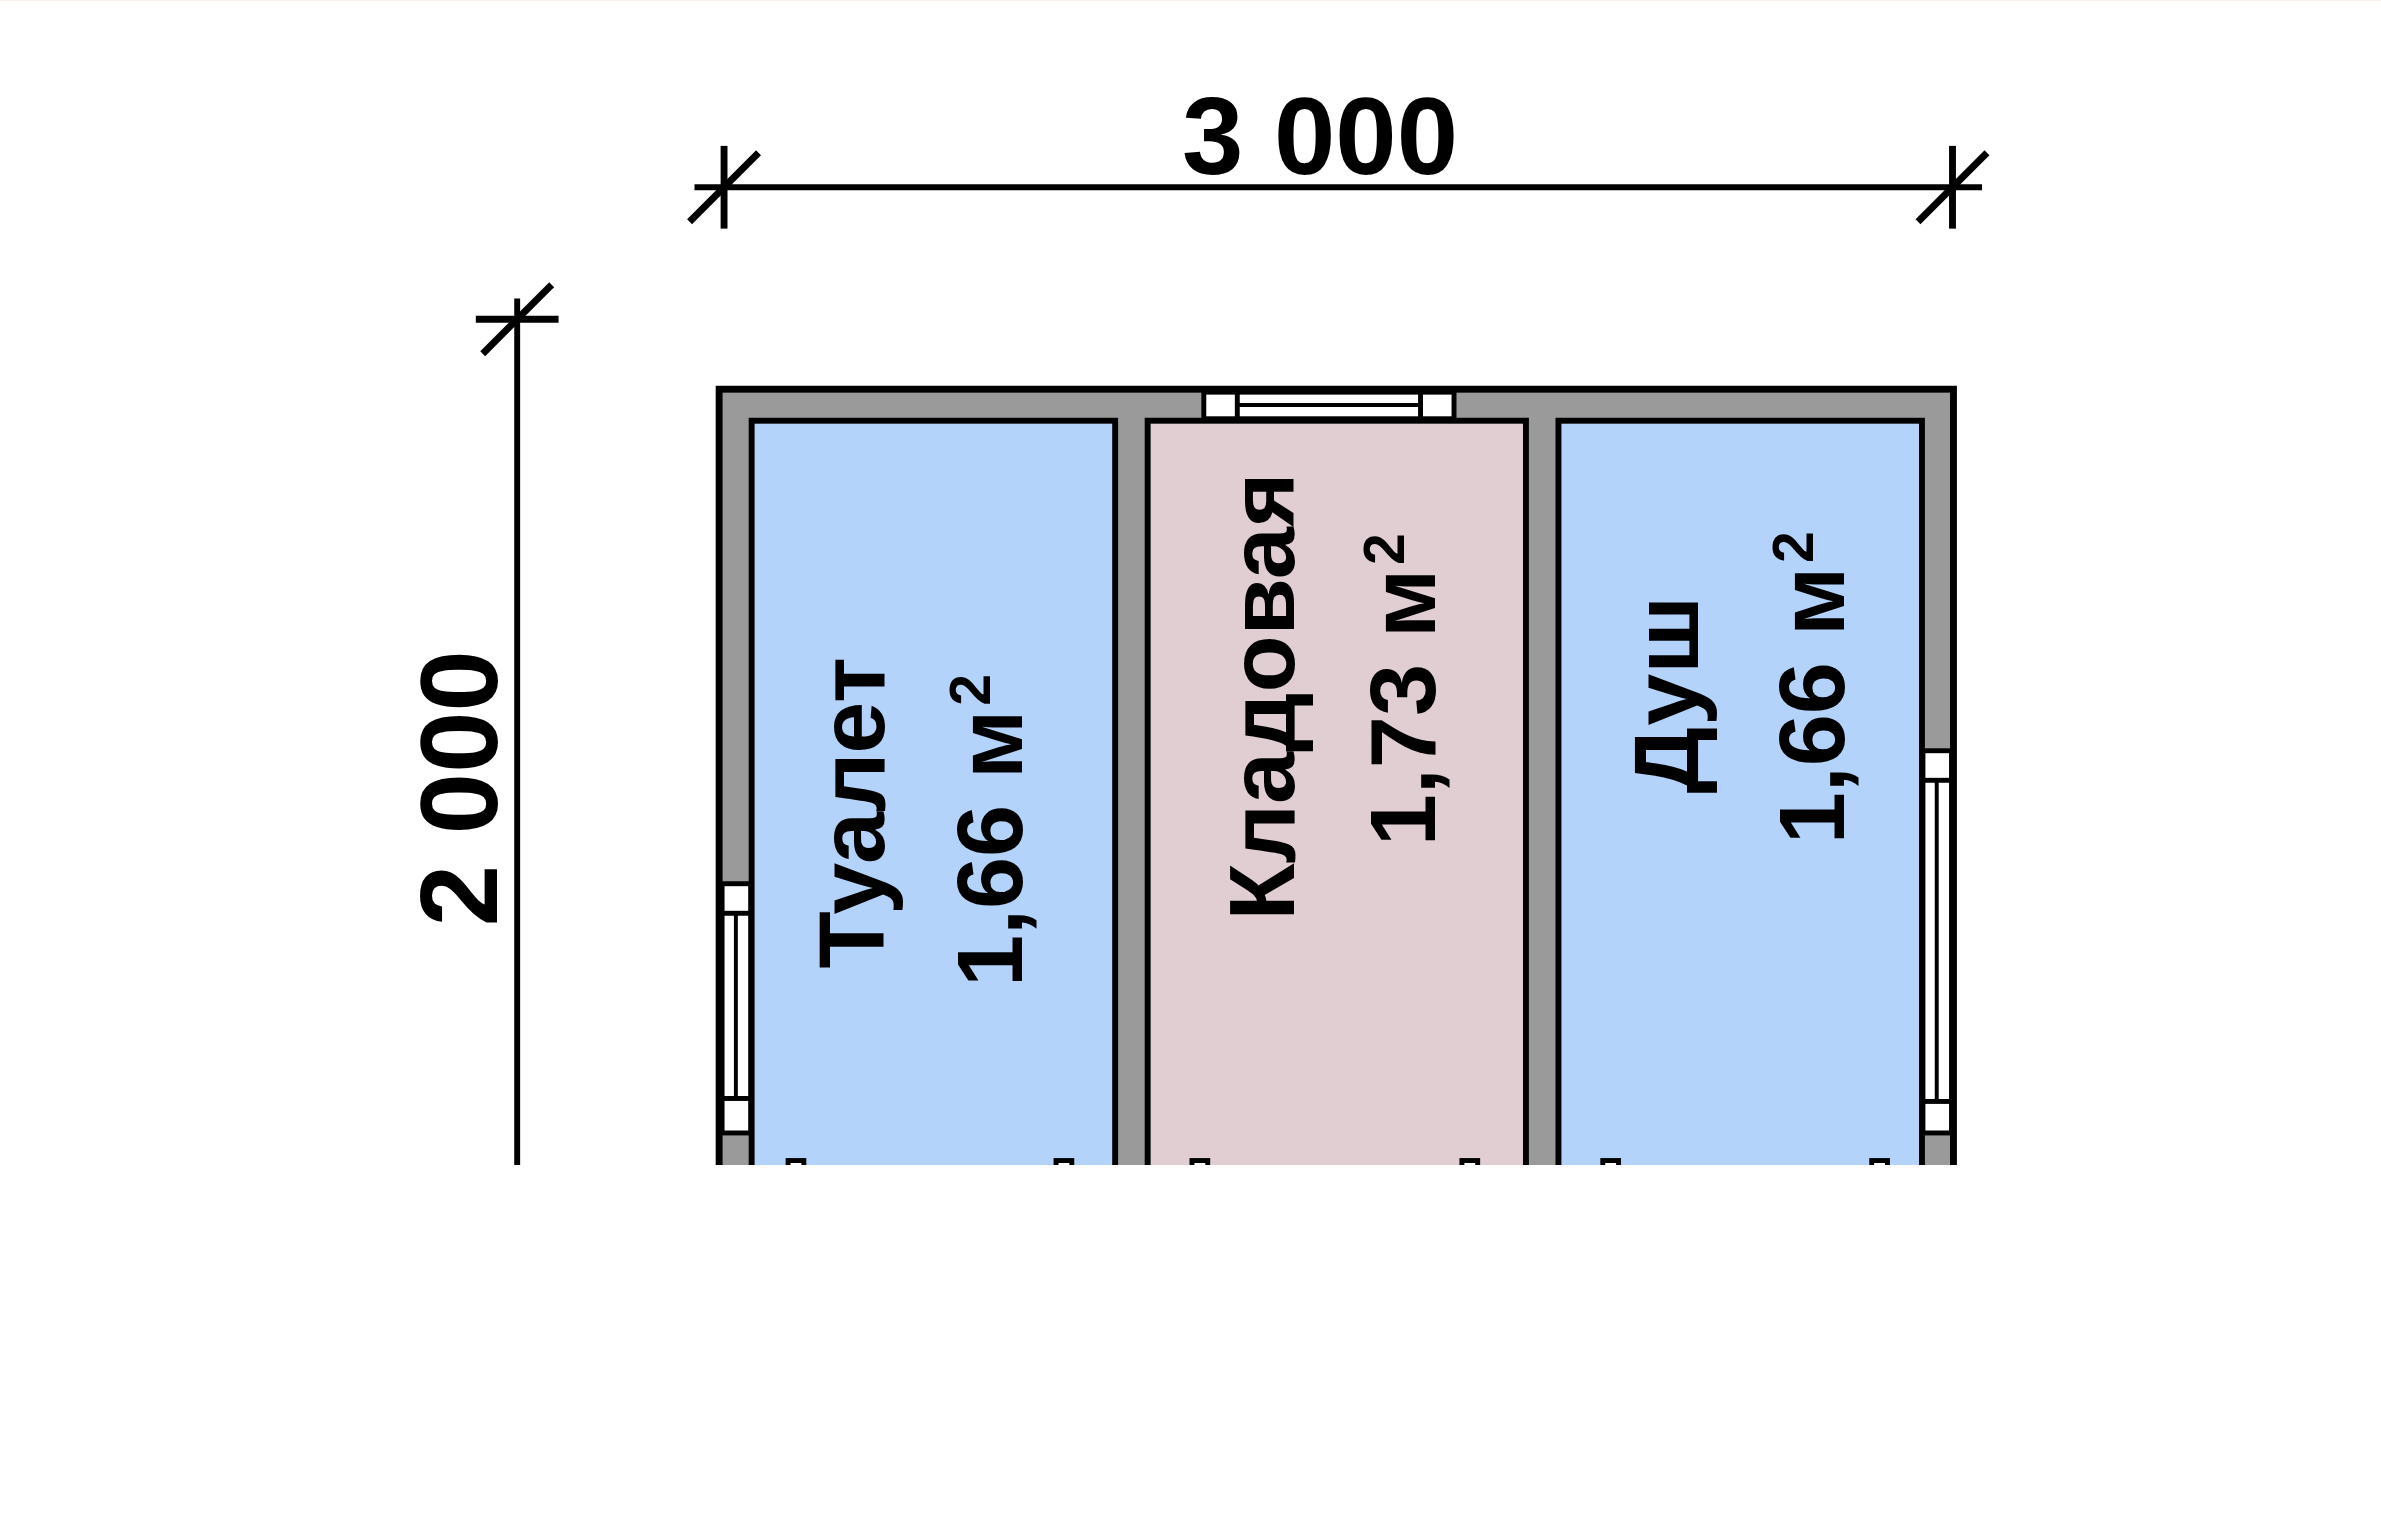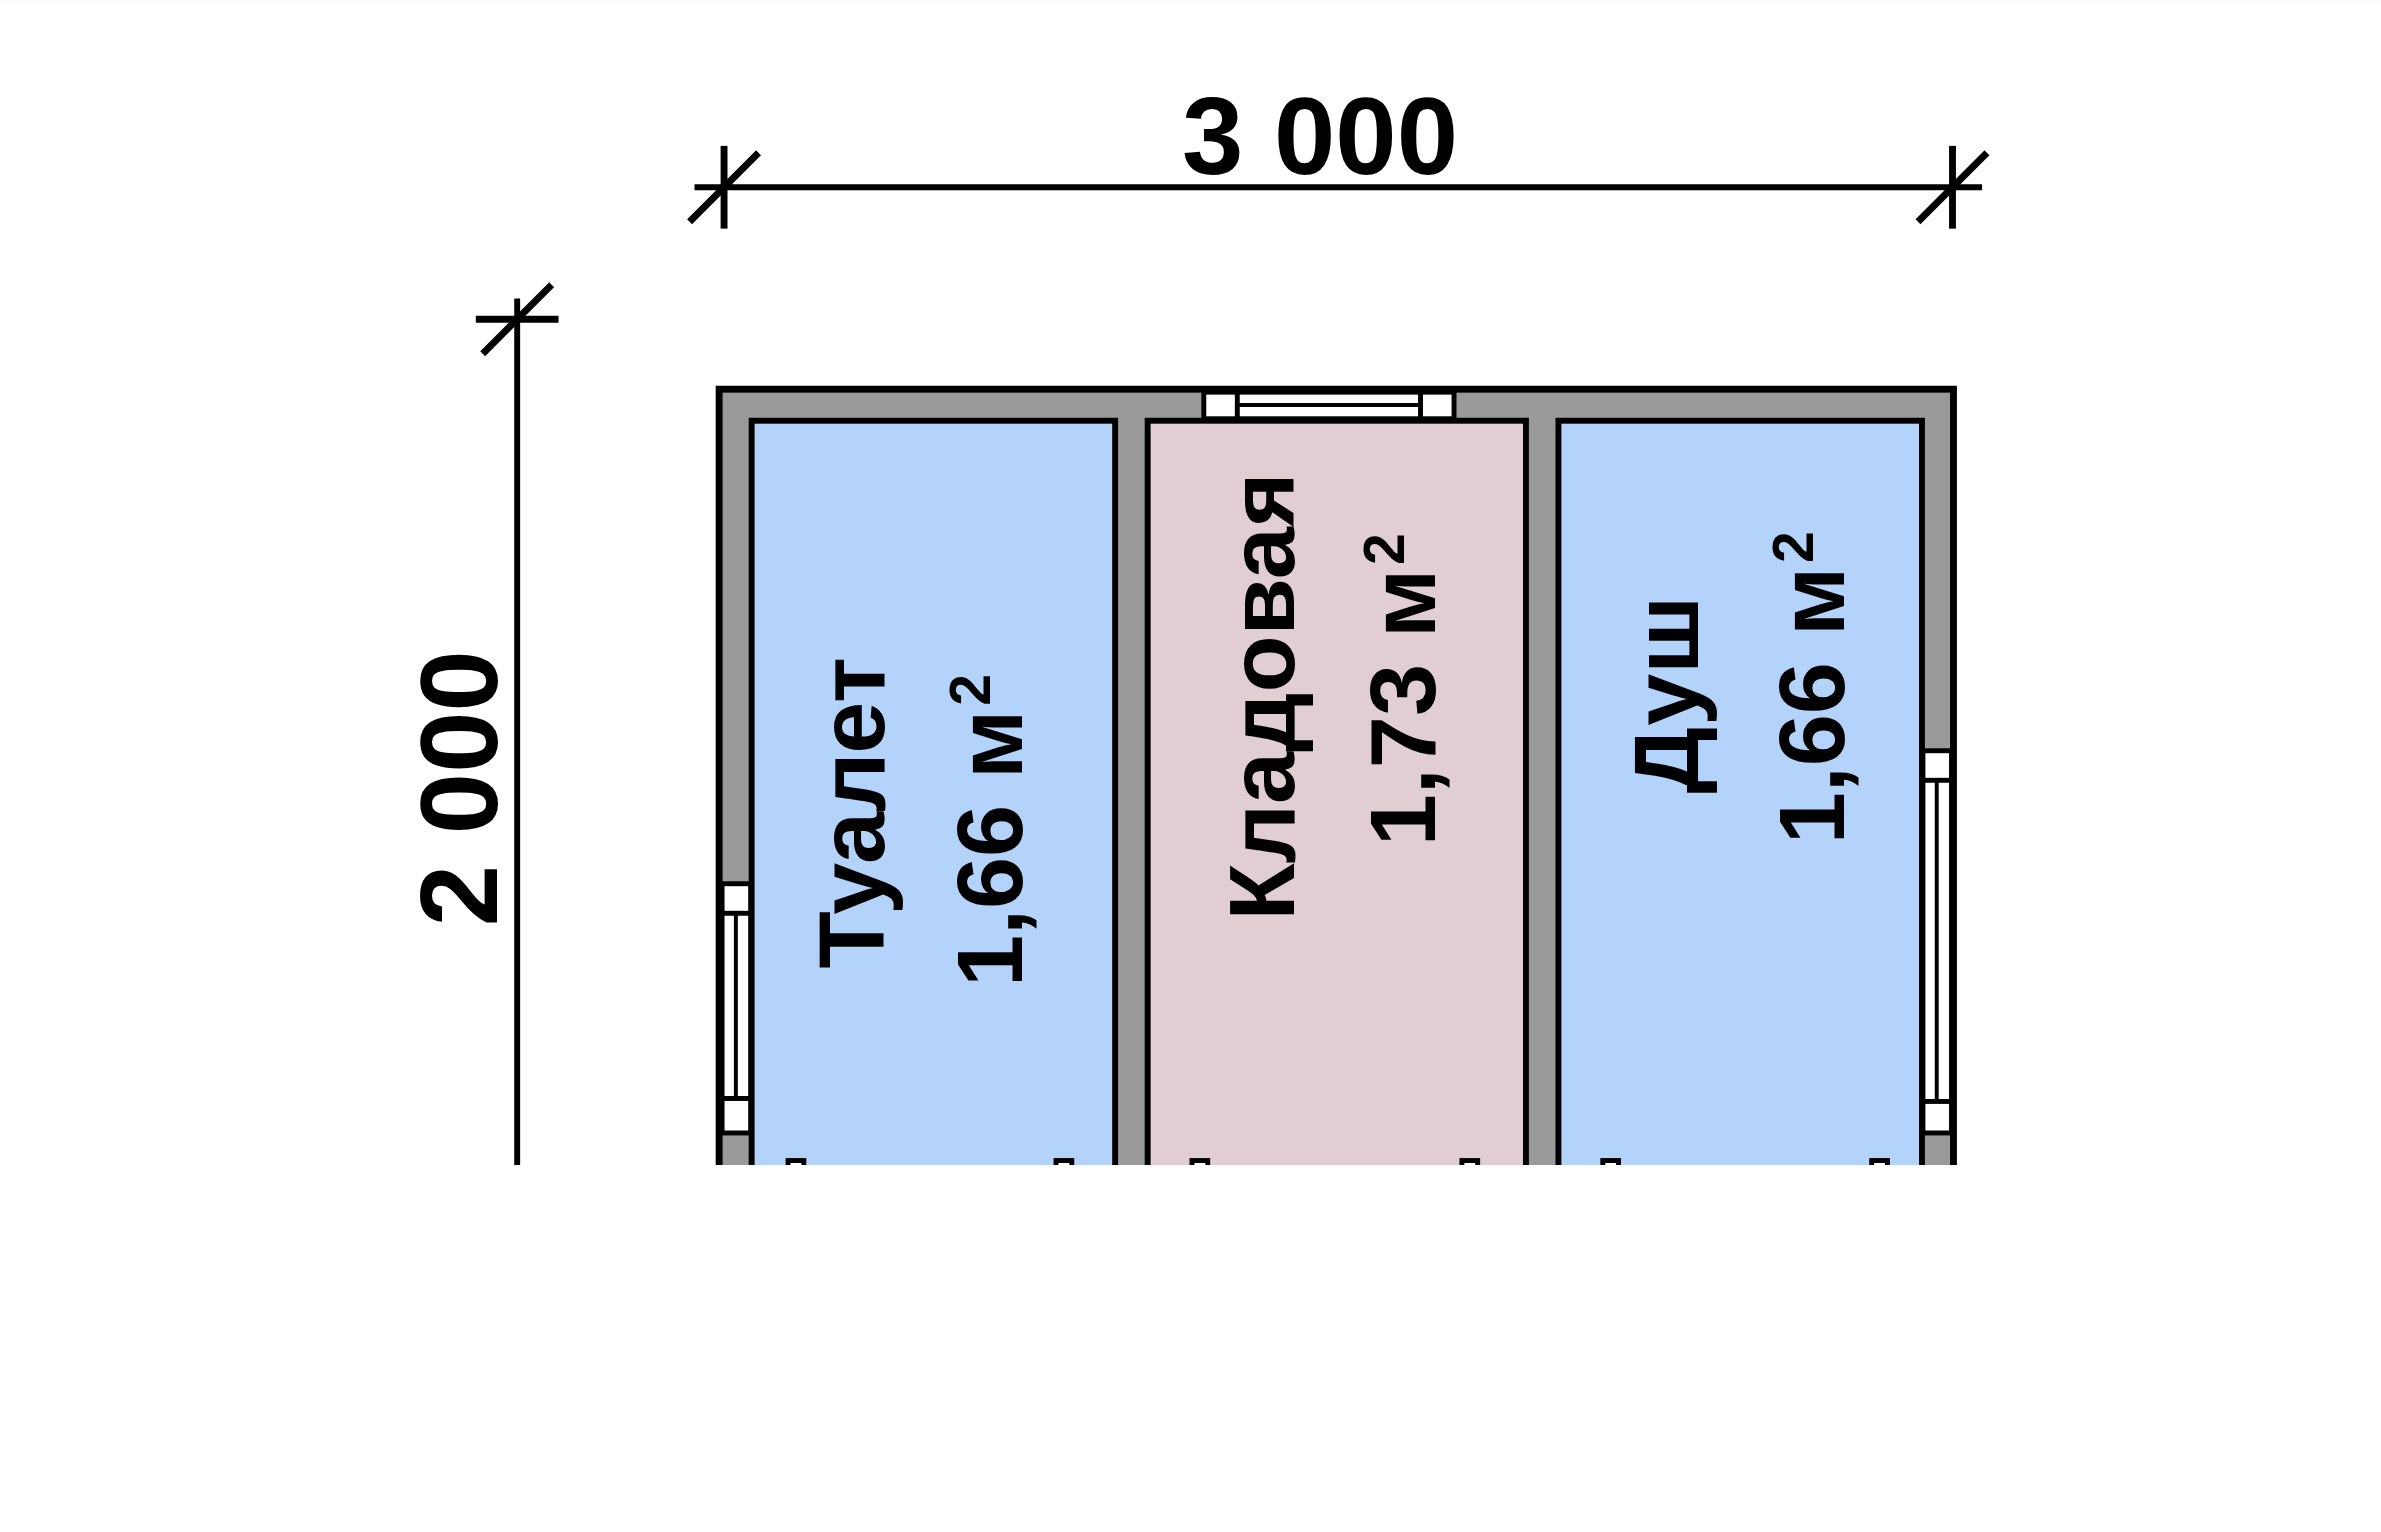--- a/index.html
+++ b/index.html
@@ -5,21 +5,21 @@
   html, body {
     margin: 0;
     padding: 0;
     background: #ffffff;
     font-family: "Liberation Sans", sans-serif;
   }
   .canvas {
     position: relative;
     width: 2382px;
     height: 1165px;
-    background: #d946ef;
+    background: #c2410c;
     overflow: hidden;
   }
   svg text {
     font-family: "Liberation Sans", sans-serif;
     font-weight: bold;
     fill: #000000;
   }
   .dim-text { font-size: 112px; }
   .room-text { font-size: 95px; }
   .sup { font-size: 58px; }

